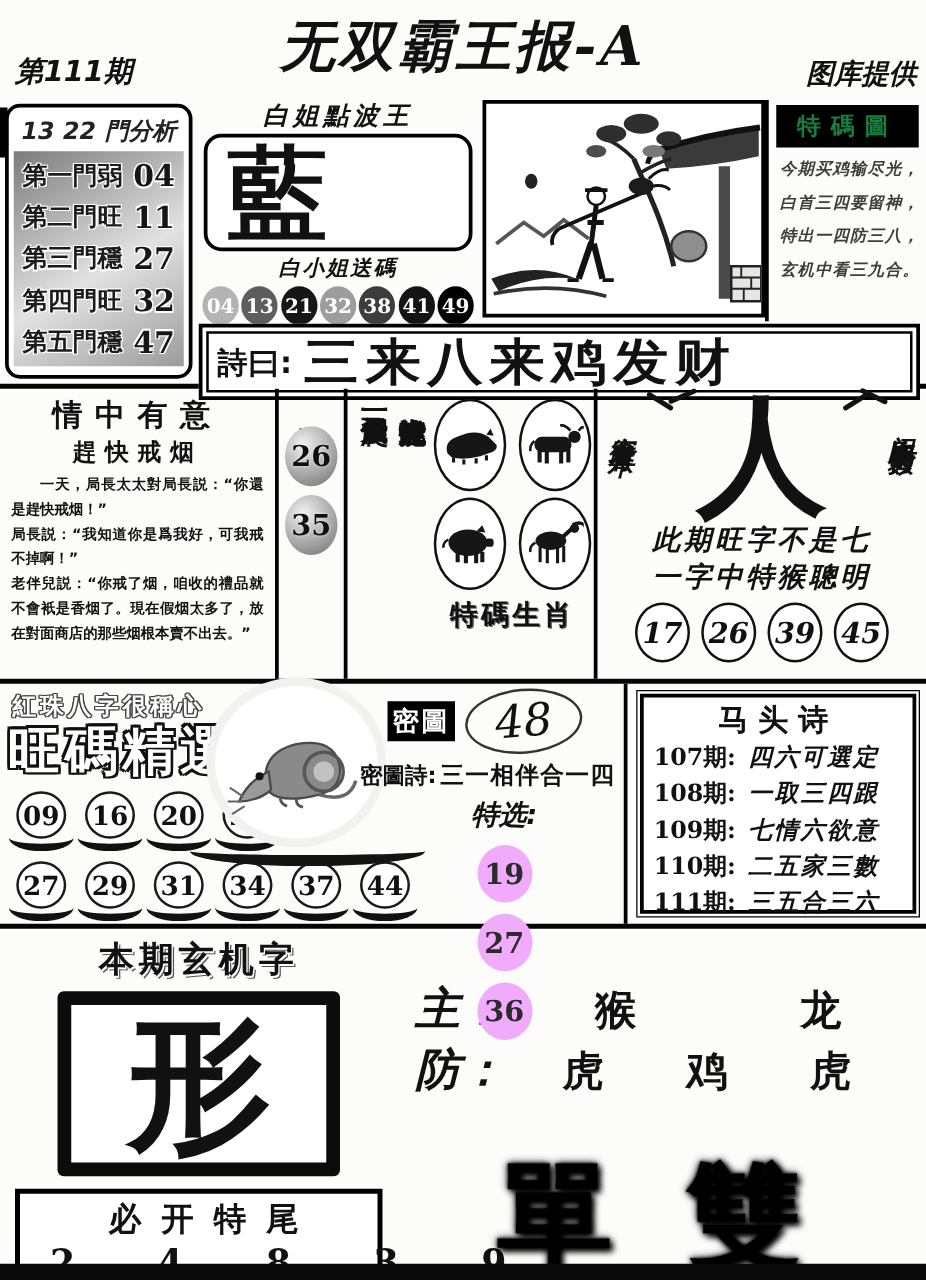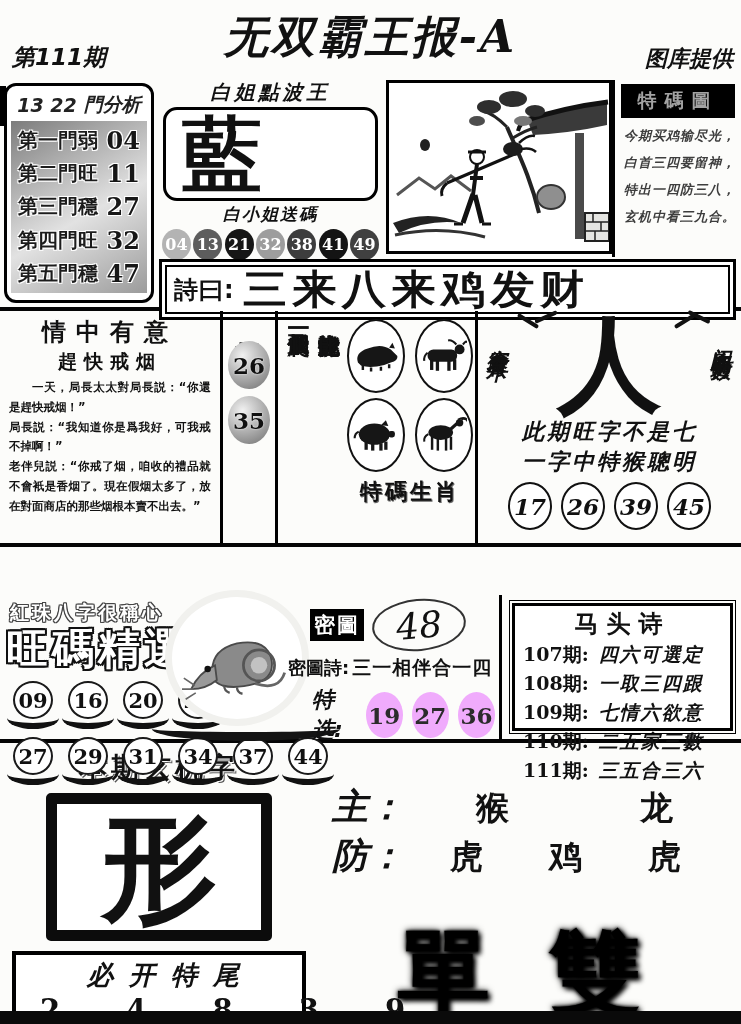--- a/index.html
+++ b/index.html
@@ -40,21 +40,21 @@
   .bj-char { font-size:80px; line-height:0.95; font-weight:900; font-family:"DejaVu Serif",serif; }
   .bj-sub { font-size:17px; font-weight:800; font-style:italic; letter-spacing:2px; }
   .bj-balls { display:flex; justify-content:space-between; margin-top:3px; padding:0 1px; }
   .ball { width:29px; height:31px; border-radius:50%; color:#fff; display:flex; align-items:center;
           justify-content:center; font-weight:800; font-size:16px; font-family:"DejaVu Serif",serif; }
 
   .scene { width:226px; height:174px; border:3px solid #000; margin-top:2px; background:#fff; }
   .scene svg { width:100%; height:100%; }
 
   .tema { flex:1; border-left:3px solid #000; margin-top:2px; padding:3px 3px; }
-  .tema-title { background:#000; color:#a3a3a3; font-weight:800; font-size:19px; text-align:center;
+  .tema-title { background:#000; color:#15803d; font-weight:800; font-size:19px; text-align:center;
                 letter-spacing:8px; padding:4px 0; margin:1px 3px 4px; }
   .tema-line { font-size:13px; color:#3d3d3d; font-weight:700; letter-spacing:1px;
                line-height:27px; font-style:italic; padding-left:6px; white-space:nowrap; }
 
   .shiyue { flex:1; margin:2px 5px 5px 2px; border:3px solid #000;
             box-shadow:inset 0 0 0 3px #fff, inset 0 0 0 5px #000;
             display:flex; align-items:center; padding-left:12px; background:#fff; }
   .sy-label { font-size:24px; font-weight:900; letter-spacing:1px; }
   .sy-text { font-size:40px; font-weight:900; letter-spacing:5px; margin-left:8px;
              transform:scaleX(1.1); transform-origin:left center; white-space:nowrap; }
@@ -95,21 +95,21 @@
               font-family:"DejaVu Serif",serif; }
   .ren-line { text-align:center; font-size:22px; font-weight:700; font-style:italic; letter-spacing:3px;
               white-space:nowrap; }
   .ren-nums { display:flex; justify-content:center; gap:9px; margin-top:5px; }
   .ren-circ { width:44px; height:48px; border:2px solid #111; border-radius:50%; background:#fff;
               display:flex; align-items:center; justify-content:center; font-size:23px; font-style:italic;
               font-weight:600; font-family:"DejaVu Serif",serif; }
   .leaf { position:absolute; width:24px; height:4px; background:#111; border-radius:2px; }
 
   
-  .secD { display:flex; height:148px; border-bottom:4px solid #050505;margin-top:48px; }
+  .secD { display:flex; height:196px; border-bottom:4px solid #050505; }
   .wangma { width:502px; border-right:3px solid #000; position:relative; }
   .outline-big { color:#fff; font-weight:900;
     text-shadow:-2px -2px 0 #111,2px -2px 0 #111,-2px 2px 0 #111,2px 2px 0 #111,
                 -2px 0 0 #111,2px 0 0 #111,0 -2px 0 #111,0 2px 0 #111; }
   .outline-sm { color:#fff; font-weight:800;
     text-shadow:-1px -1px 0 #444,1px -1px 0 #444,-1px 1px 0 #444,1px 1px 0 #444,
                 -1px 0 0 #444,1px 0 0 #444,0 -1px 0 #444,0 1px 0 #444; }
   .wm-sub { position:absolute; left:10px; top:5px; font-size:19px; letter-spacing:3px; }
   .wm-title { position:absolute; left:6px; top:26px; font-size:42px; letter-spacing:4px; }
   .wm-row { position:absolute; display:flex; gap:3px; }
@@ -131,21 +131,21 @@
   .mitu-label { background:#000; color:#fff; font-weight:900; font-size:21px; padding:2px 4px;
                 letter-spacing:2px; }
   .mitu-oval { width:94px; height:52px; border:2px solid #333; border-radius:50%;
                display:flex; align-items:center; justify-content:center; font-size:36px; font-style:italic;
                font-family:"DejaVu Serif",serif; transform:rotate(-5deg); }
   .tail-row { margin:5px 0 0 30px; font-size:18px; font-weight:800; display:flex; align-items:baseline; gap:8px; }
   .tail-val { font-family:"DejaVu Serif",serif; color:#555; font-size:26px; letter-spacing:4px; font-weight:600; }
   .poem-row { margin-top:4px; white-space:nowrap; display:flex; align-items:baseline; gap:3px; }
   .poem-label { font-size:18px; font-weight:900; }
   .poem-val { font-size:19px; font-weight:900; letter-spacing:1px; }
-  .pick-row { display:flex; align-items:center; gap:9px; margin:4px 0 0 24px; }
+  .pick-row { display:flex; align-items:center; gap:9px; margin:4px 0 0 24px;flex-direction:column; }
   .pick-label { font-size:22px; font-weight:900; font-style:italic; }
   .pick-circ { width:44px; height:46px; border-radius:50%; background:#f0abfc; color:#2b2b2b;
                display:flex; align-items:center; justify-content:center; font-size:23px; font-weight:700;
                font-family:"DejaVu Serif",serif; }
 
   .matou { flex:1; padding:8px 8px 8px 10px; }
   .matou-box { border:3px solid #000; outline:1px solid #000; outline-offset:2px; height:100%;
                padding:2px 8px; background:#fff; }
   .matou-title { text-align:center; font-size:24px; font-weight:900; letter-spacing:8px;
                  font-family:"DejaVu Serif",serif; }
@@ -155,21 +155,21 @@
 
   
   .secE { display:flex; height:264px; }
   .xuanji { width:318px; text-align:center; padding-top:6px; }
   .xj-title { font-size:28px; font-weight:900; letter-spacing:4px;
               text-shadow:1px 1px 0 #fff,2px 2px 0 #555; }
   .xj-box { margin:6px auto 10px; width:226px; height:148px; border:11px solid #0c0c0c; border-radius:5px;
             display:flex; align-items:center; justify-content:center; background:#fff; }
   .xj-char { font-size:116px; font-weight:900; line-height:1; font-family:"DejaVu Serif",serif; }
   .xj-tail { margin:0 auto; width:294px; border:4px solid #000; padding:3px 0 5px; background:#fff; }
-  .xj-tail-title { font-size:26px; font-weight:800; letter-spacing:16px; padding-left:24px;font-style:italic; }
+  .xj-tail-title { font-size:26px; font-weight:800; letter-spacing:16px; padding-left:24px; }
   .xj-digits { font-size:29px; font-weight:800; font-family:"DejaVu Serif",serif; letter-spacing:28px;
                padding-left:24px; white-space:nowrap; }
 
   .zfds { flex:1; padding:40px 34px 0 14px; }
   .zf-row { display:flex; align-items:baseline; }
   .zf-label { font-size:36px; font-weight:900; font-style:italic; font-family:"DejaVu Serif",serif;
               width:84px; }
   .zf-vals { flex:1; display:flex; justify-content:space-between; padding:0 26px 0 34px; }
   .zf-vals.two { padding:0 34px 0 60px; }
   .zf-val { font-size:33px; font-weight:900; }
@@ -231,21 +231,21 @@
             <span class="bj-char">藍</span>
           </div>
           <div class="bj-sub">白小姐送碼</div>
           <div class="bj-balls">
             <span class="ball" style="background: rgb(179, 179, 179);">04</span>
             <span class="ball" style="background: rgb(93, 93, 93);">13</span>
             <span class="ball" style="background: rgb(22, 22, 22);">21</span>
             <span class="ball" style="background: rgb(157, 157, 157);">32</span>
             <span class="ball" style="background: rgb(61, 61, 61);">38</span>
             <span class="ball" style="background: rgb(20, 20, 20);">41</span>
-            <span class="ball" style="background: #404040;">49</span>
+            <span class="ball" style="background: #000000;">49</span>
           </div>
         </div>
 
         <div class="scene">
           <svg viewBox="0 0 220 168">
             <ellipse cx="36" cy="62" rx="5" ry="6" fill="#222"></ellipse>
             <path d="M8 112 L30 95 L46 106 L62 93 L82 108" fill="none" stroke="#555" stroke-width="3"></path>
             <path d="M4 140 Q40 126 72 140 Q40 136 10 150 Z" fill="#222"></path>
             <path d="M6 152 Q52 142 96 154" stroke="#333" stroke-width="3" fill="none"></path>
             <path d="M138 36 Q178 24 218 20 L218 42 Q182 50 144 52 Z" fill="#3a3a3a"></path>

